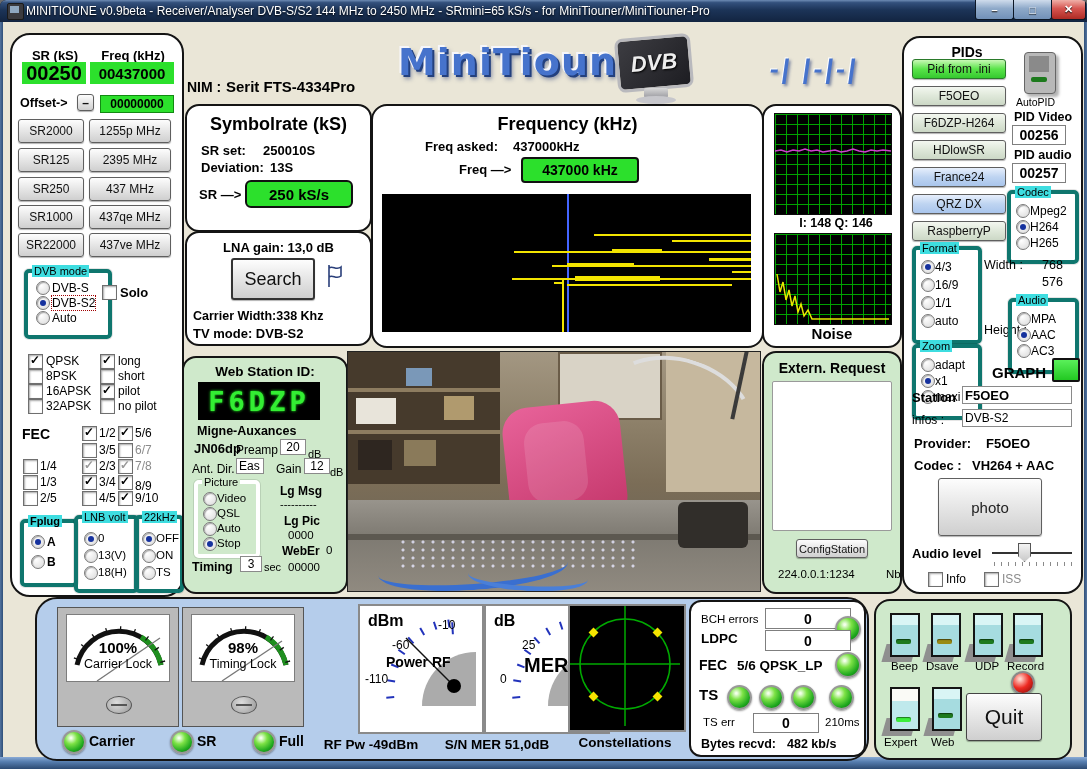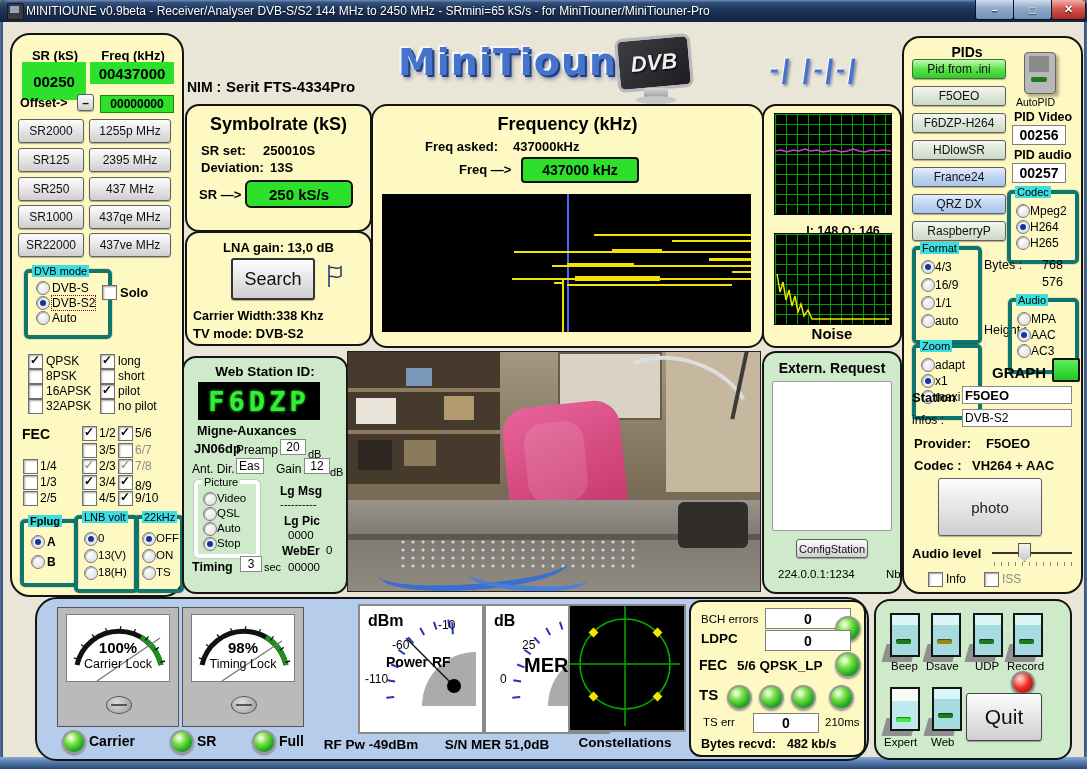--- a/index.html
+++ b/index.html
@@ -17,21 +17,21 @@
     text-shadow:0 1px 1px #000;border-radius:0 0 3px 3px;cursor:default;}
   .capmin{left:975px;width:37px;background:linear-gradient(180deg,#cfdcec,#8ea9c9 45%,#7291b8);}
   .capmax{left:1013px;width:37px;background:linear-gradient(180deg,#cfdcec,#8ea9c9 45%,#7291b8);}
   .capclose{left:1051px;width:33px;background:linear-gradient(180deg,#f0b0a8,#d65550 45%,#ad2b24);}
   .client{position:absolute;left:3px;top:22px;width:1081px;height:735px;background:#eae6d7;}
   .edge{position:absolute;background:linear-gradient(180deg,#7396c6,#2f4f79);}
   .edgeL{left:0;top:22px;width:3px;height:735px;background:linear-gradient(90deg,#53749f,#2f4f79);}
   .edgeR{left:1084px;top:22px;width:3px;height:735px;background:linear-gradient(90deg,#2f4f79,#53749f);}
   .edgeB{left:0;top:757px;width:1087px;height:12px;background:linear-gradient(180deg,#8aabd6 0%,#567dae 40%,#2c4a72 100%);}
 
-  .panel{position:absolute;background:#fef9c3;border:2px solid #141414;}
+  .panel{position:absolute;background:#ffffff;border:2px solid #141414;}
   .gpanel{background:#cfe9cb;}
   .bpanel{background:#b5cdeb;}
   .lb{position:absolute;font-size:12px;font-weight:bold;color:#000;white-space:nowrap;}
   .pl{font-weight:normal;}
   .dim{color:#8a8a8a;}
   .ctr{text-align:center;}
 
   .grp{position:absolute;border:4px solid #0f766e;border-radius:5px;box-shadow:0 0 0 1px rgba(0,0,0,.10);text-decoration:underline;}
   .grp .legend{position:absolute;top:-8px;left:4px;font-size:11px;font-weight:normal;padding:0 2px;white-space:nowrap;}
   .leg-c{background:#3edde0;}
@@ -121,21 +121,21 @@
   <div style="position:absolute;left:644px;top:88px;width:24px;height:10px;background:linear-gradient(#d8d8d8,#9a9aa0);border-radius:2px;"></div>
   <div style="position:absolute;left:636px;top:96px;width:40px;height:8px;background:#c7c7cc;border-radius:50%;"></div>
   <div style="position:absolute;left:770px;top:54px;font-size:27px;font-weight:bold;color:#4673cc;letter-spacing:3px;text-shadow:-1px -1px 0 #fff,2px 2px 3px rgba(40,60,120,.6);transform:skewX(-8deg);">-| |-|-|</div>
 
   <span class="lb" style="left:187px;top:79px;font-size:14px;">NIM :</span>
   <span class="lb" style="left:226px;top:78px;font-size:15px;">Serit FTS-4334Pro</span>
 
   <div class="panel" style="left:10px;top:33px;width:170px;height:560px;border-radius:20px;">
     <span class="lb ctr" style="left:8px;top:13px;width:70px;font-size:13px;">SR (kS)</span>
     <span class="lb ctr" style="left:76px;top:13px;width:90px;font-size:13px;">Freq (kHz)</span>
-    <div class="gval" style="left:10px;top:27px;width:64px;height:38px;font-size:15px;text-align:center;">00250</div>
+    <div class="gval" style="left:10px;top:27px;width:64px;height:22px;font-size:20px;text-align:center;">00250</div>
     <div class="gval" style="left:78px;top:27px;width:84px;height:22px;font-size:15px;">00437000</div>
     <span class="lb" style="left:8px;top:61px;font-size:12.5px;">Offset-&gt;</span>
     <button class="btn" style="left:65px;top:59px;width:17px;height:17px;font-weight:bold;">–</button>
     <div class="gval" style="left:88px;top:60px;width:72px;height:16px;font-size:12px;border:1px solid #128a12;">00000000</div>
 
     <button class="btn" style="left:6px;top:84px;width:66px;height:24px;">SR2000</button>
     <button class="btn" style="left:77px;top:84px;width:82px;height:24px;">1255p MHz</button>
     <button class="btn" style="left:6px;top:113px;width:66px;height:24px;">SR125</button>
     <button class="btn" style="left:77px;top:113px;width:82px;height:24px;">2395 MHz</button>
     <button class="btn" style="left:6px;top:142px;width:66px;height:24px;">SR250</button>
@@ -272,21 +272,21 @@
       <div class="s" style="left:180px;top:84px;width:2px;height:54px;"></div>
     </div>
   </div>
 
   <div class="panel" style="left:762px;top:104px;width:136px;height:240px;border-radius:14px;">
     <div class="gridg" style="left:10px;top:7px;width:116px;height:100px;">
       <svg width="116" height="100" style="position:absolute;left:0;top:0;">
         <polyline points="0,37 6,36 12,38 18,36 24,37 30,35 36,37 42,36 48,38 54,37 60,36 66,38 72,37 78,35 84,37 90,38 96,36 102,37 108,36 116,37" fill="none" stroke="#cc44cc" stroke-width="1.5"></polyline>
       </svg>
     </div>
-    <span class="lb ctr" style="left:11px;top:110px;width:100%;font-size:12.5px;margin-top:8px;">I: 148  Q: 146</span>
+    <span class="lb ctr" style="left:4px;top:110px;width:100%;font-size:12.5px;">I: 148  Q: 146</span>
     <div class="gridg" style="left:10px;top:127px;width:116px;height:90px;">
       <svg width="116" height="90" style="position:absolute;left:0;top:0;">
         <polyline points="2,40 5,58 8,48 11,66 14,56 17,72 20,62 23,78 26,70 29,82 33,76 37,85 41,85 114,85" fill="none" stroke="#e8e800" stroke-width="1.5"></polyline>
       </svg>
     </div>
     <span class="lb ctr" style="left:0;top:219px;width:100%;font-size:15px;">Noise</span>
   </div>
 
   <div class="panel" style="left:902px;top:36px;width:177px;height:554px;border-radius:18px;">
     <span class="lb ctr" style="left:18px;top:6px;width:90px;font-size:14px;">PIDs</span>
@@ -323,21 +323,21 @@
       <span class="legend leg-c">Format</span>
       <span class="rd on" style="left:5px;top:10px;"></span>
       <span class="lb pl" style="left:19px;top:10px;">4/3</span>
       <span class="rd" style="left:5px;top:28px;"></span>
       <span class="lb pl" style="left:19px;top:28px;">16/9</span>
       <span class="rd" style="left:5px;top:46px;"></span>
       <span class="lb pl" style="left:19px;top:46px;">1/1</span>
       <span class="rd" style="left:5px;top:64px;"></span>
       <span class="lb pl" style="left:19px;top:64px;">auto</span>
     </div>
-    <span class="lb pl" style="left:80px;top:220px;font-size:12.5px;">Bytes :</span>
+    <span class="lb pl" style="left:80px;top:220px;font-size:12.5px;">Width :</span>
     <span class="lb pl" style="left:138px;top:220px;font-size:12.5px;">768</span>
     <span class="lb pl" style="left:80px;top:237px;font-size:12.5px;margin-top:48px;">Height :</span>
     <span class="lb pl" style="left:138px;top:237px;font-size:12.5px;">576</span>
 
     <div class="grp" style="left:104px;top:260px;width:63px;height:68px;">
       <span class="legend leg-c">Audio</span>
       <span class="rd" style="left:5px;top:10px;"></span>
       <span class="lb pl" style="left:19px;top:10px;">MPA</span>
       <span class="rd on" style="left:5px;top:26px;"></span>
       <span class="lb pl" style="left:19px;top:26px;">AAC</span>

